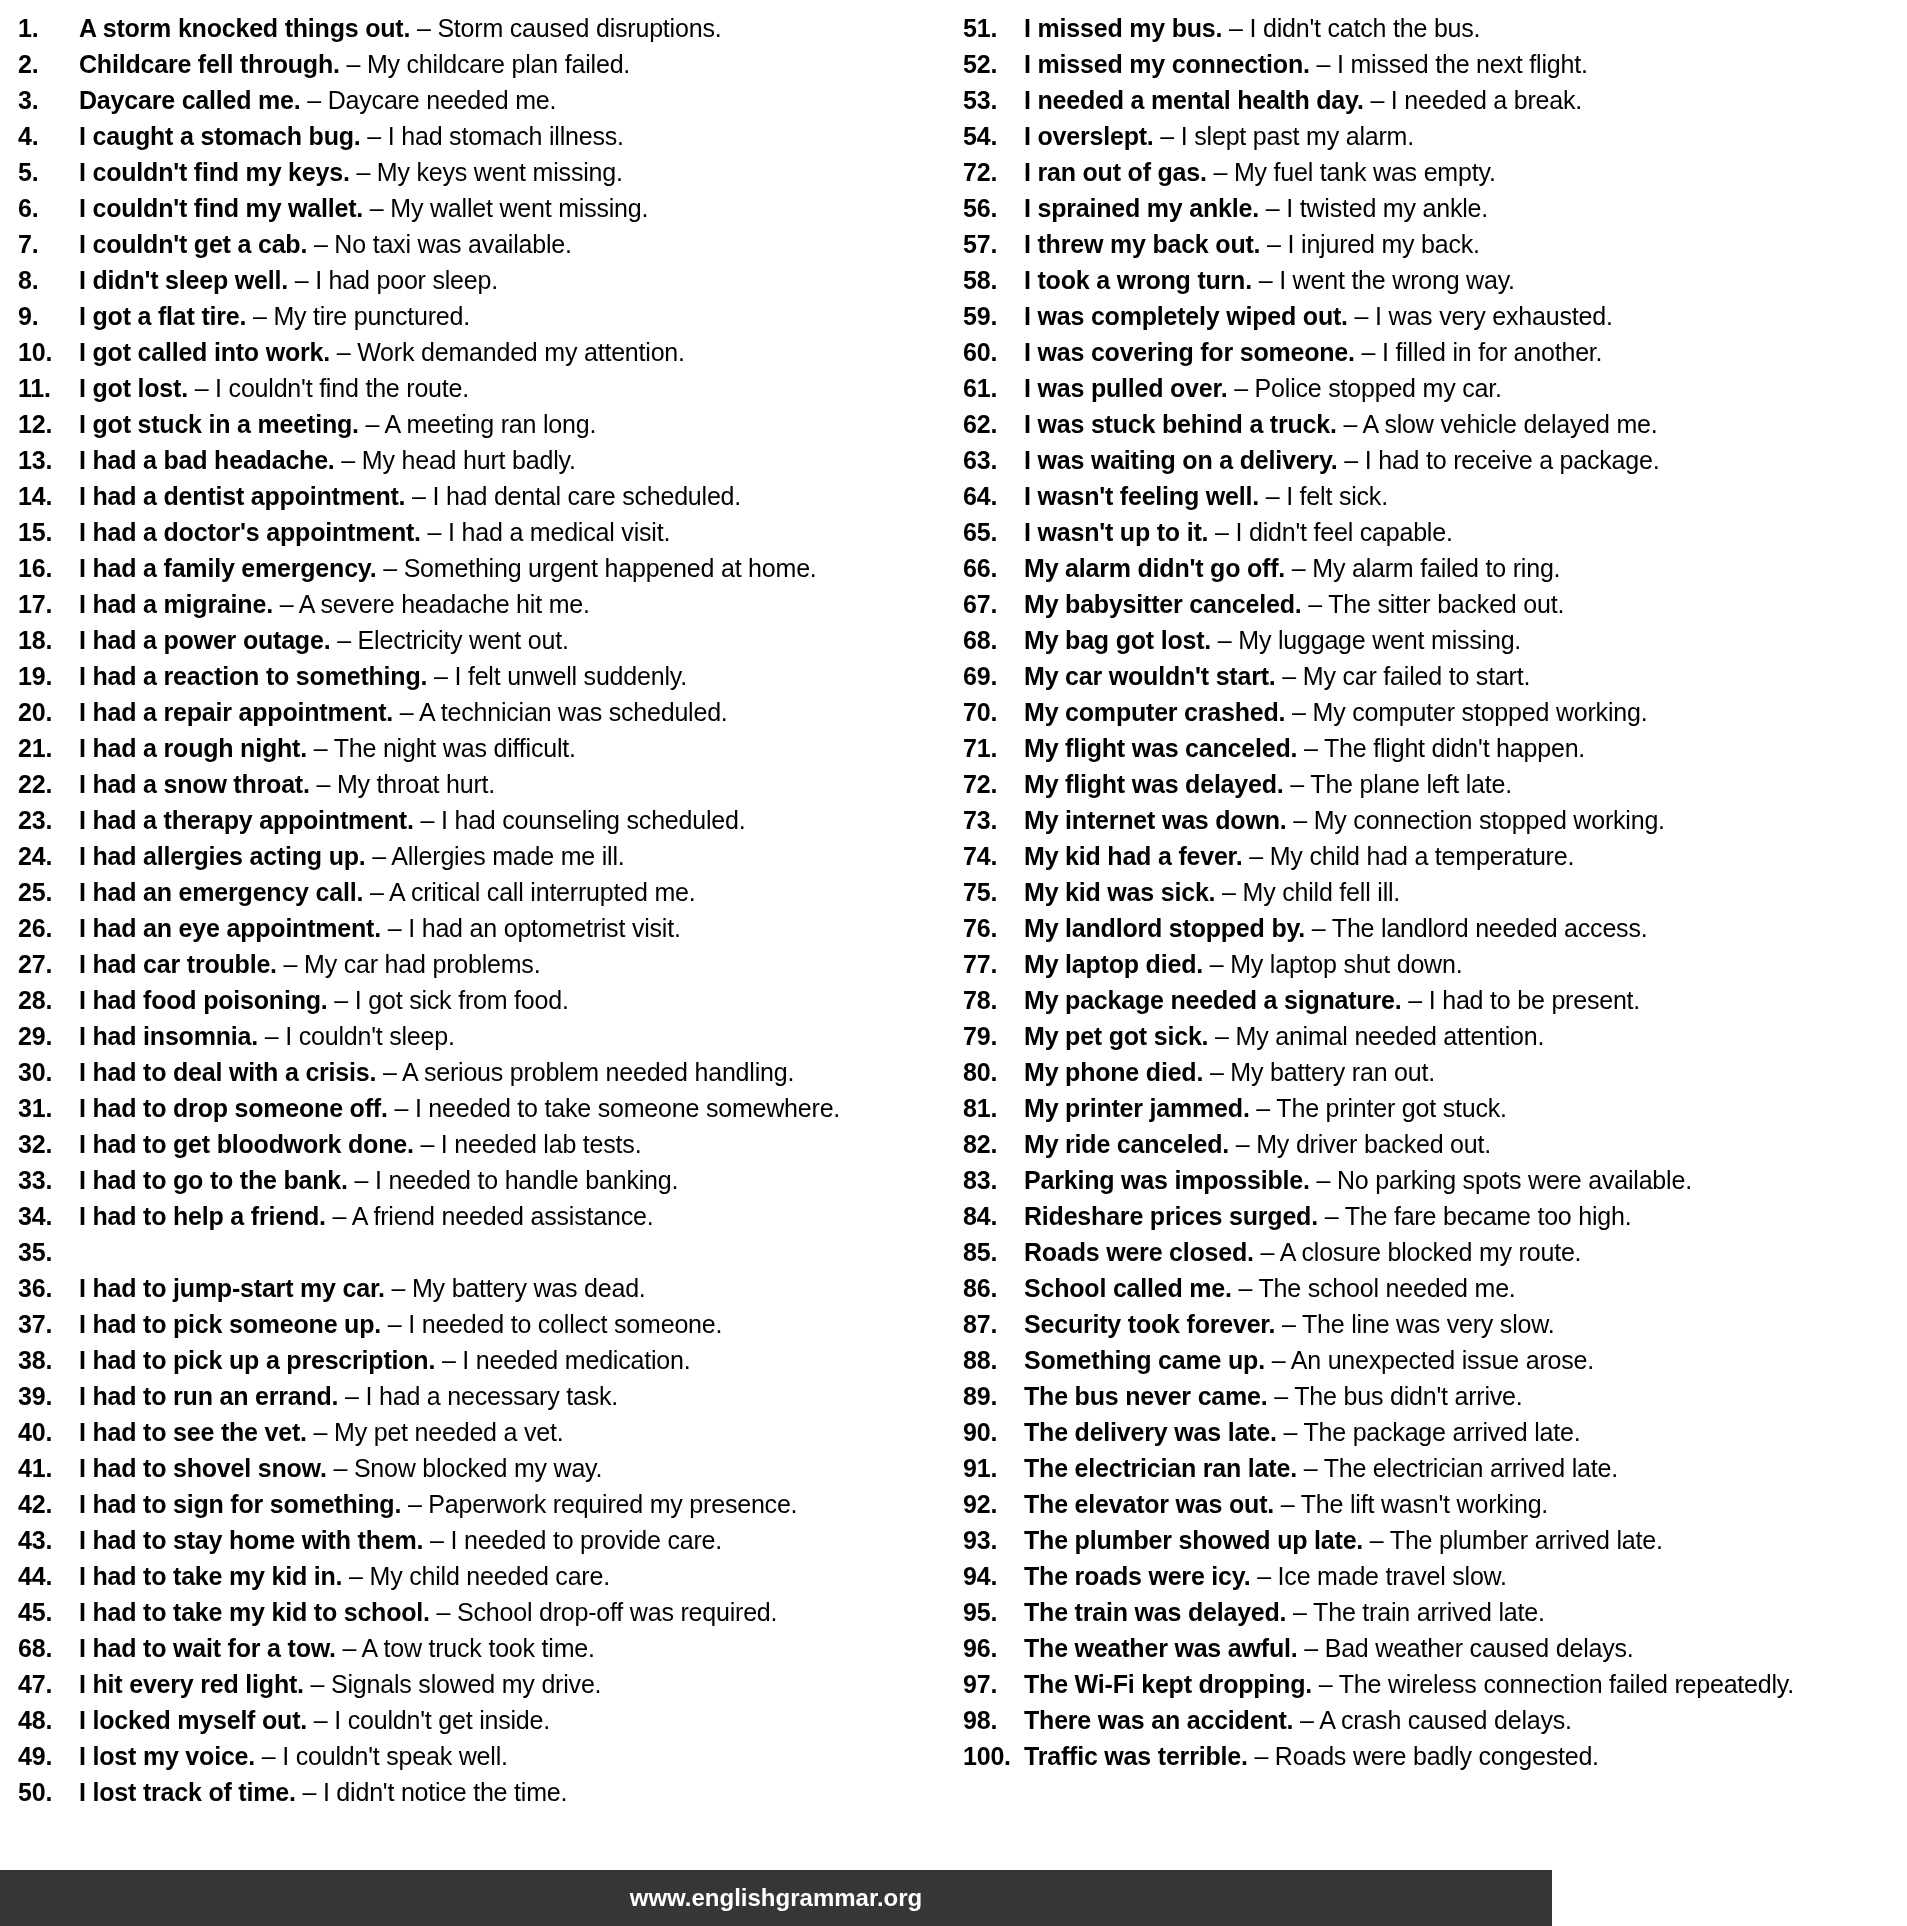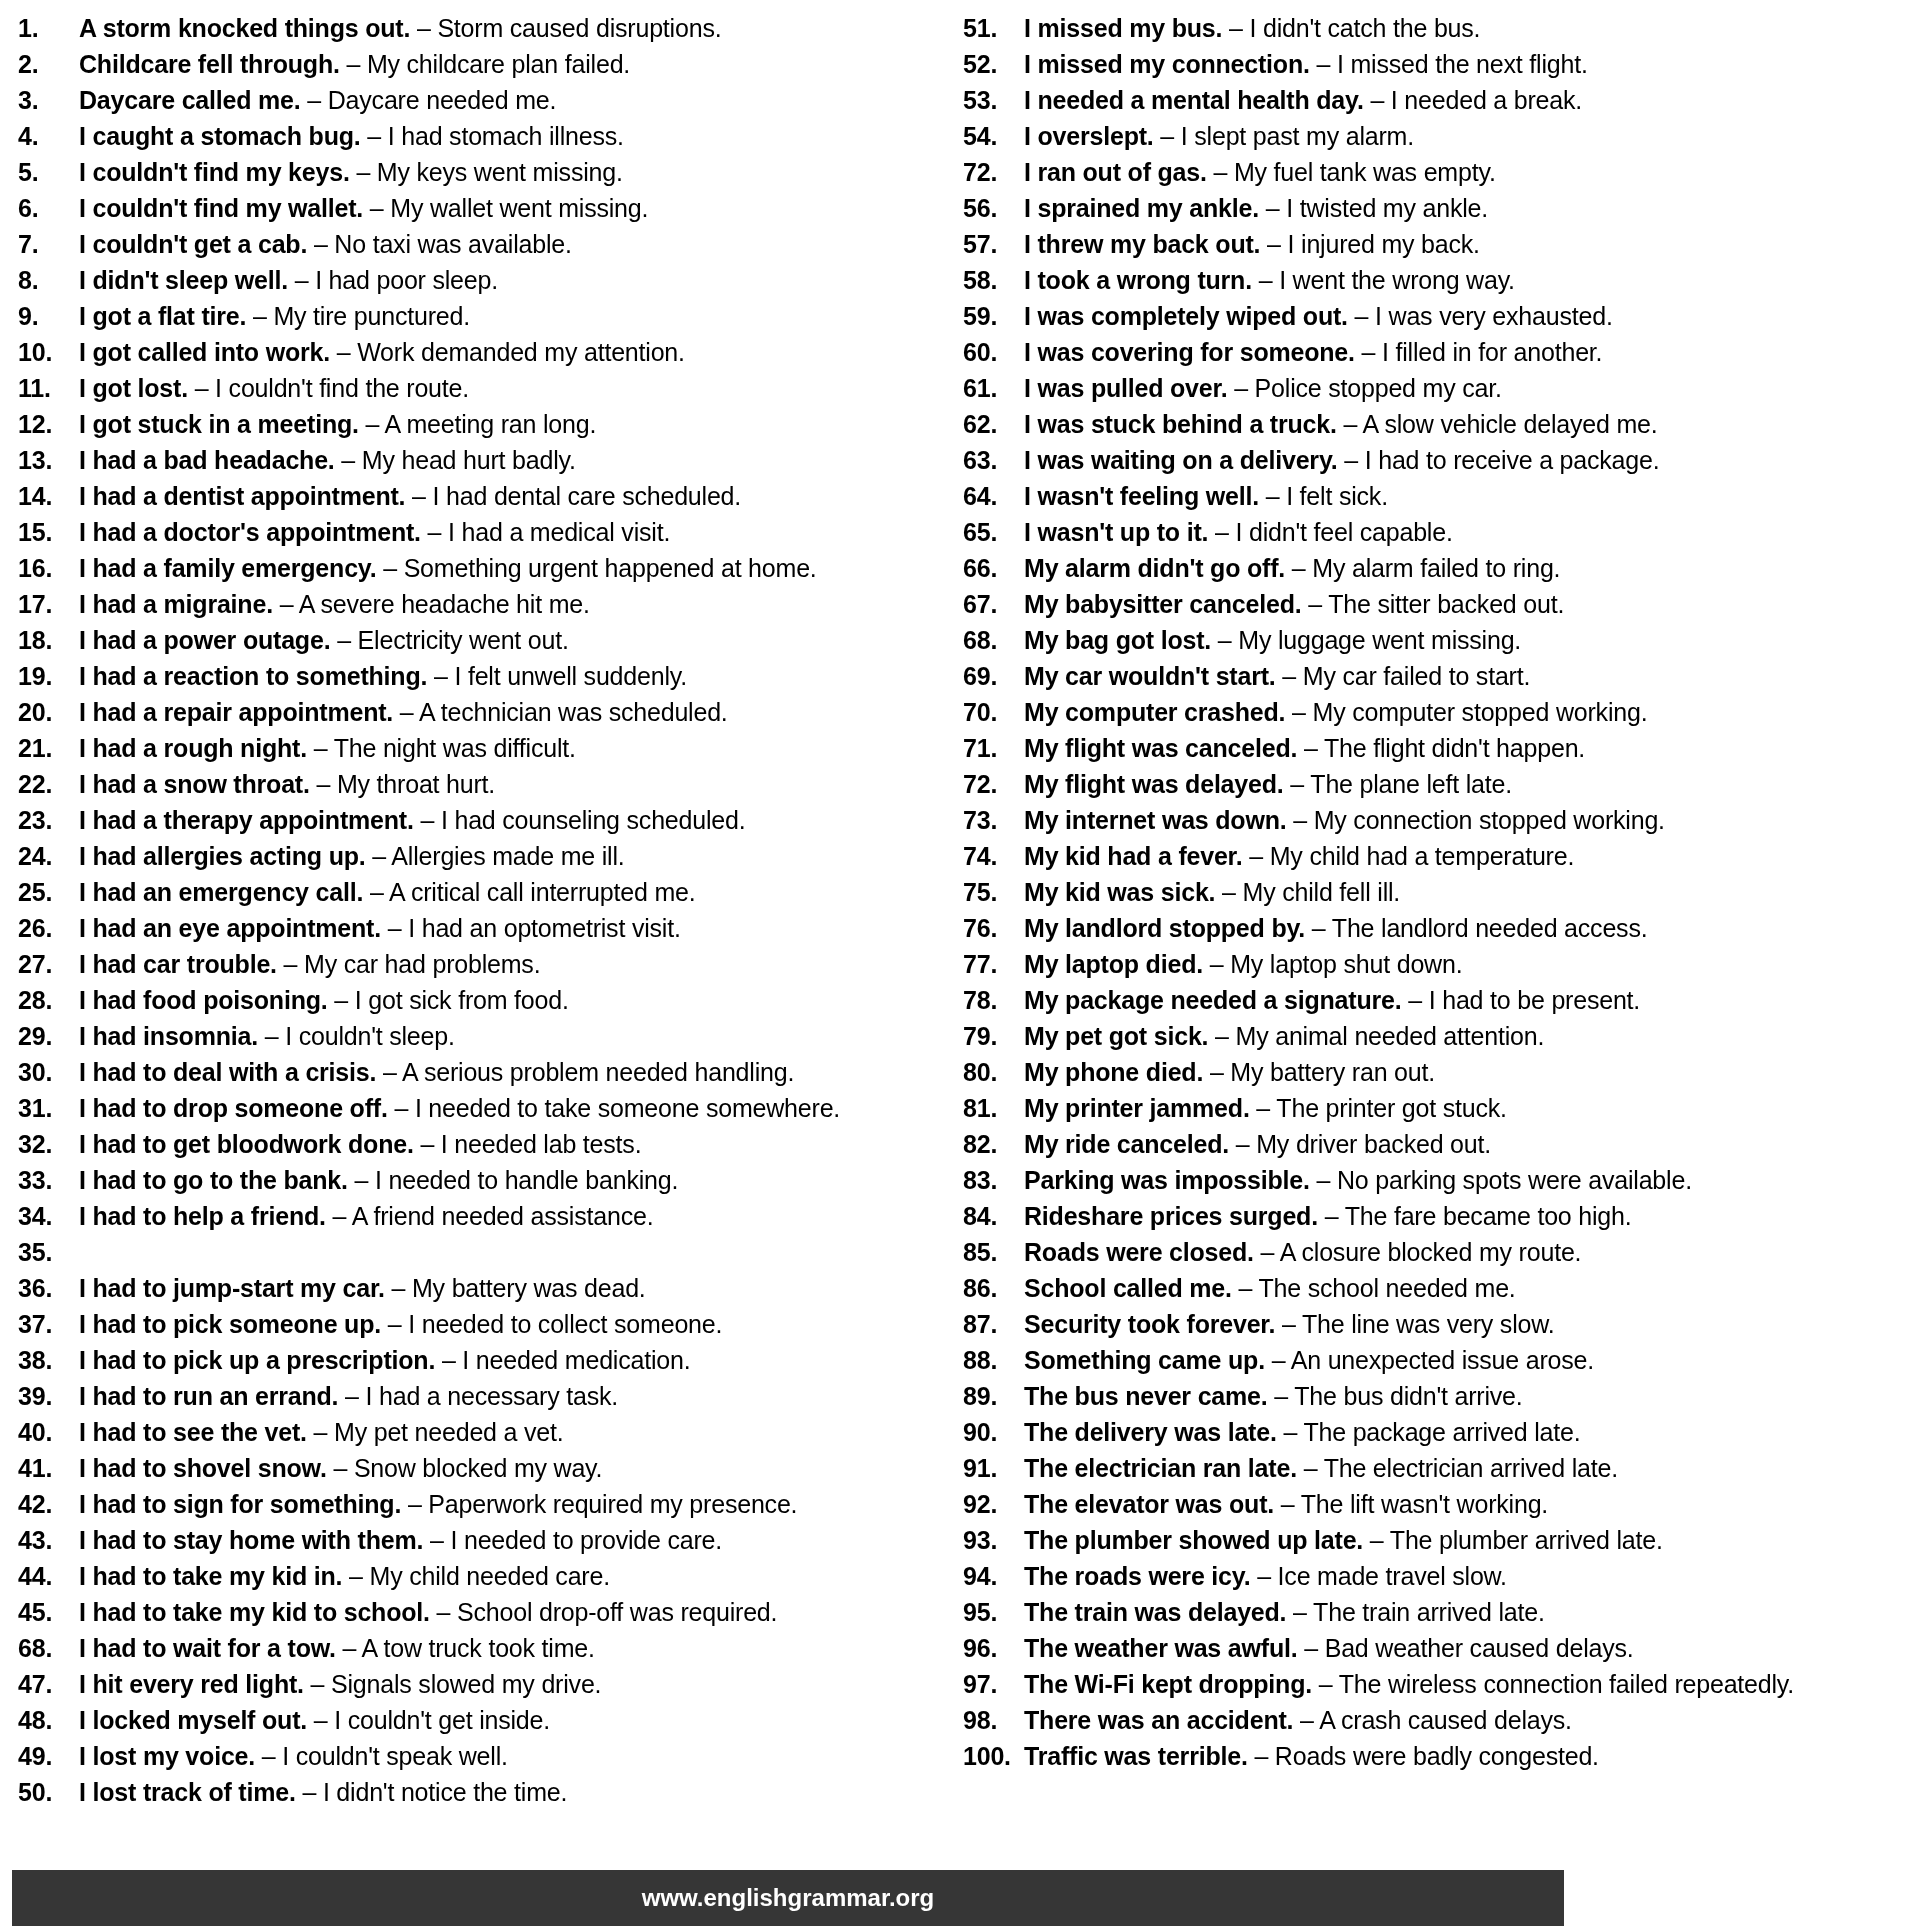--- a/index.html
+++ b/index.html
@@ -18,21 +18,21 @@
     font-size: 25px;
     line-height: 36px;
     letter-spacing: -0.2px;
     white-space: nowrap;
   }
   .num { flex: 0 0 61px; font-weight: bold; }
   .phrase { font-weight: bold; }
   .meaning { font-weight: normal; }
   .footer {
     position: absolute;
-    left: 12px; bottom: 0;
+    left: 0; bottom: 0;
     width: 1552px; height: 56px;
     display: flex; align-items: center; justify-content: center;
   }
   .footer-text { font-weight: bold; font-size: 24px; }
 </style>
 </head>
 <body>
 
 <div class="page" style="background: rgb(255, 255, 255); color: rgb(0, 0, 0);">
   <div class="columns">

